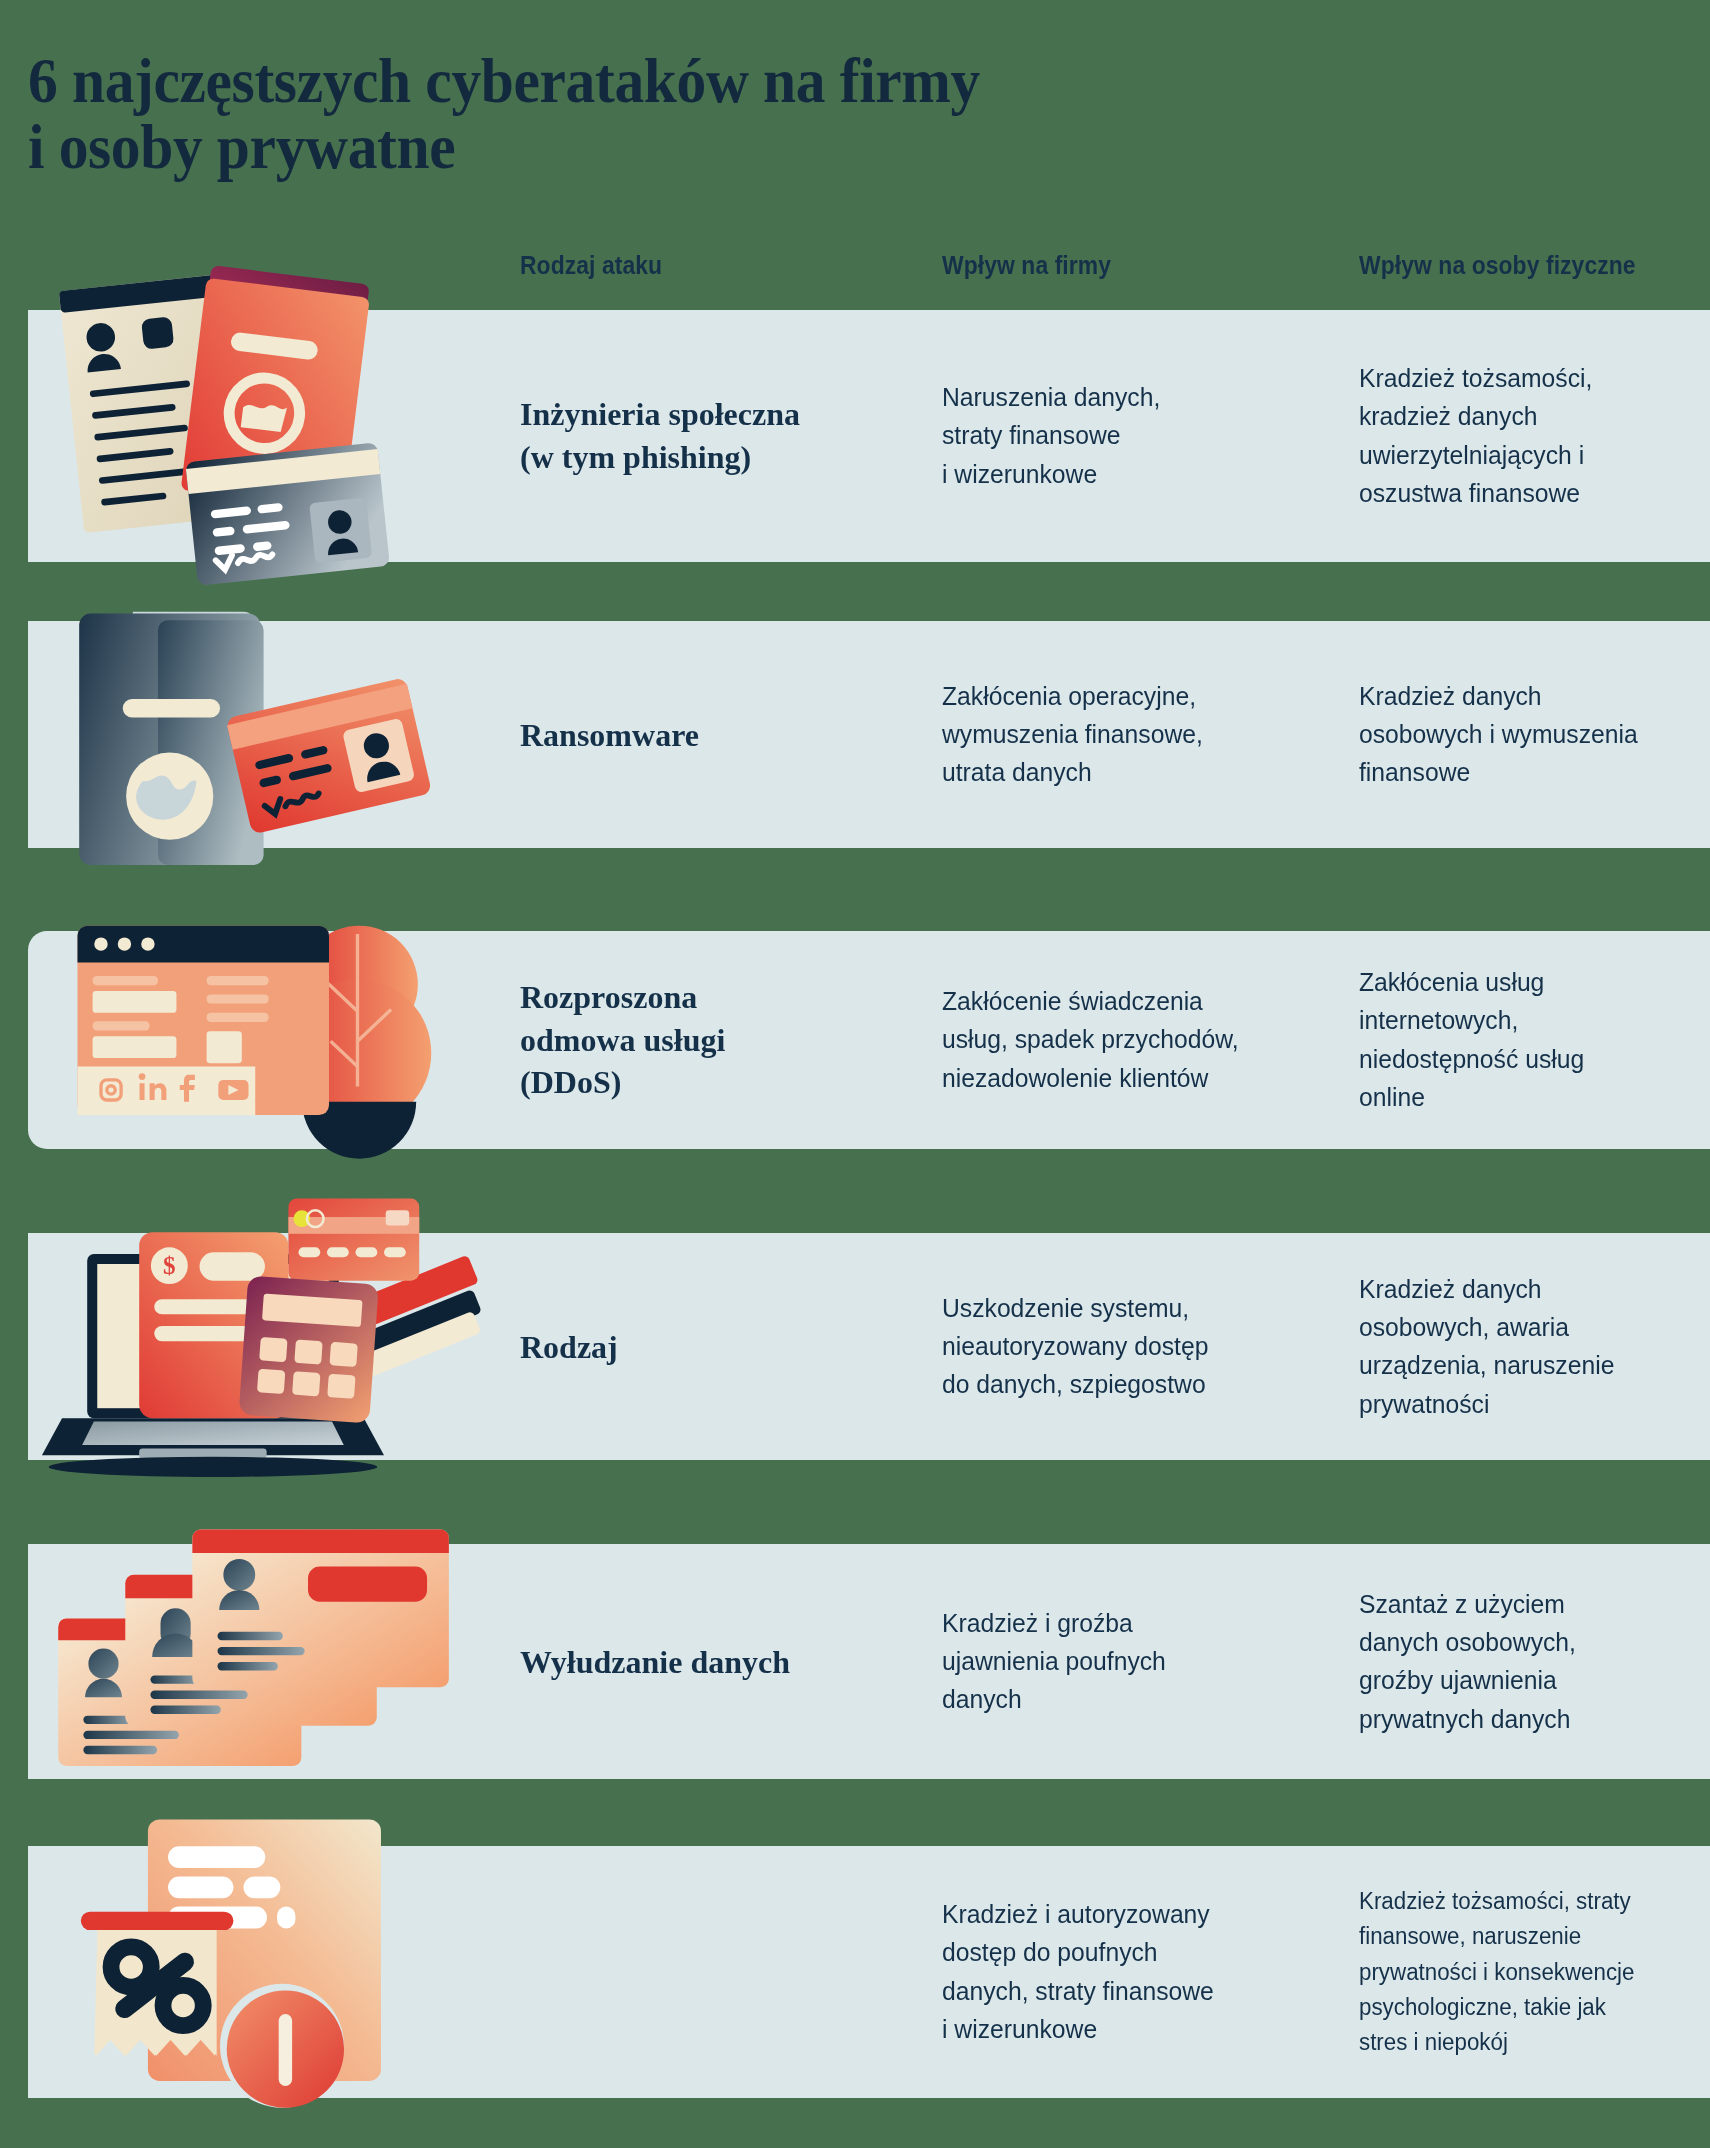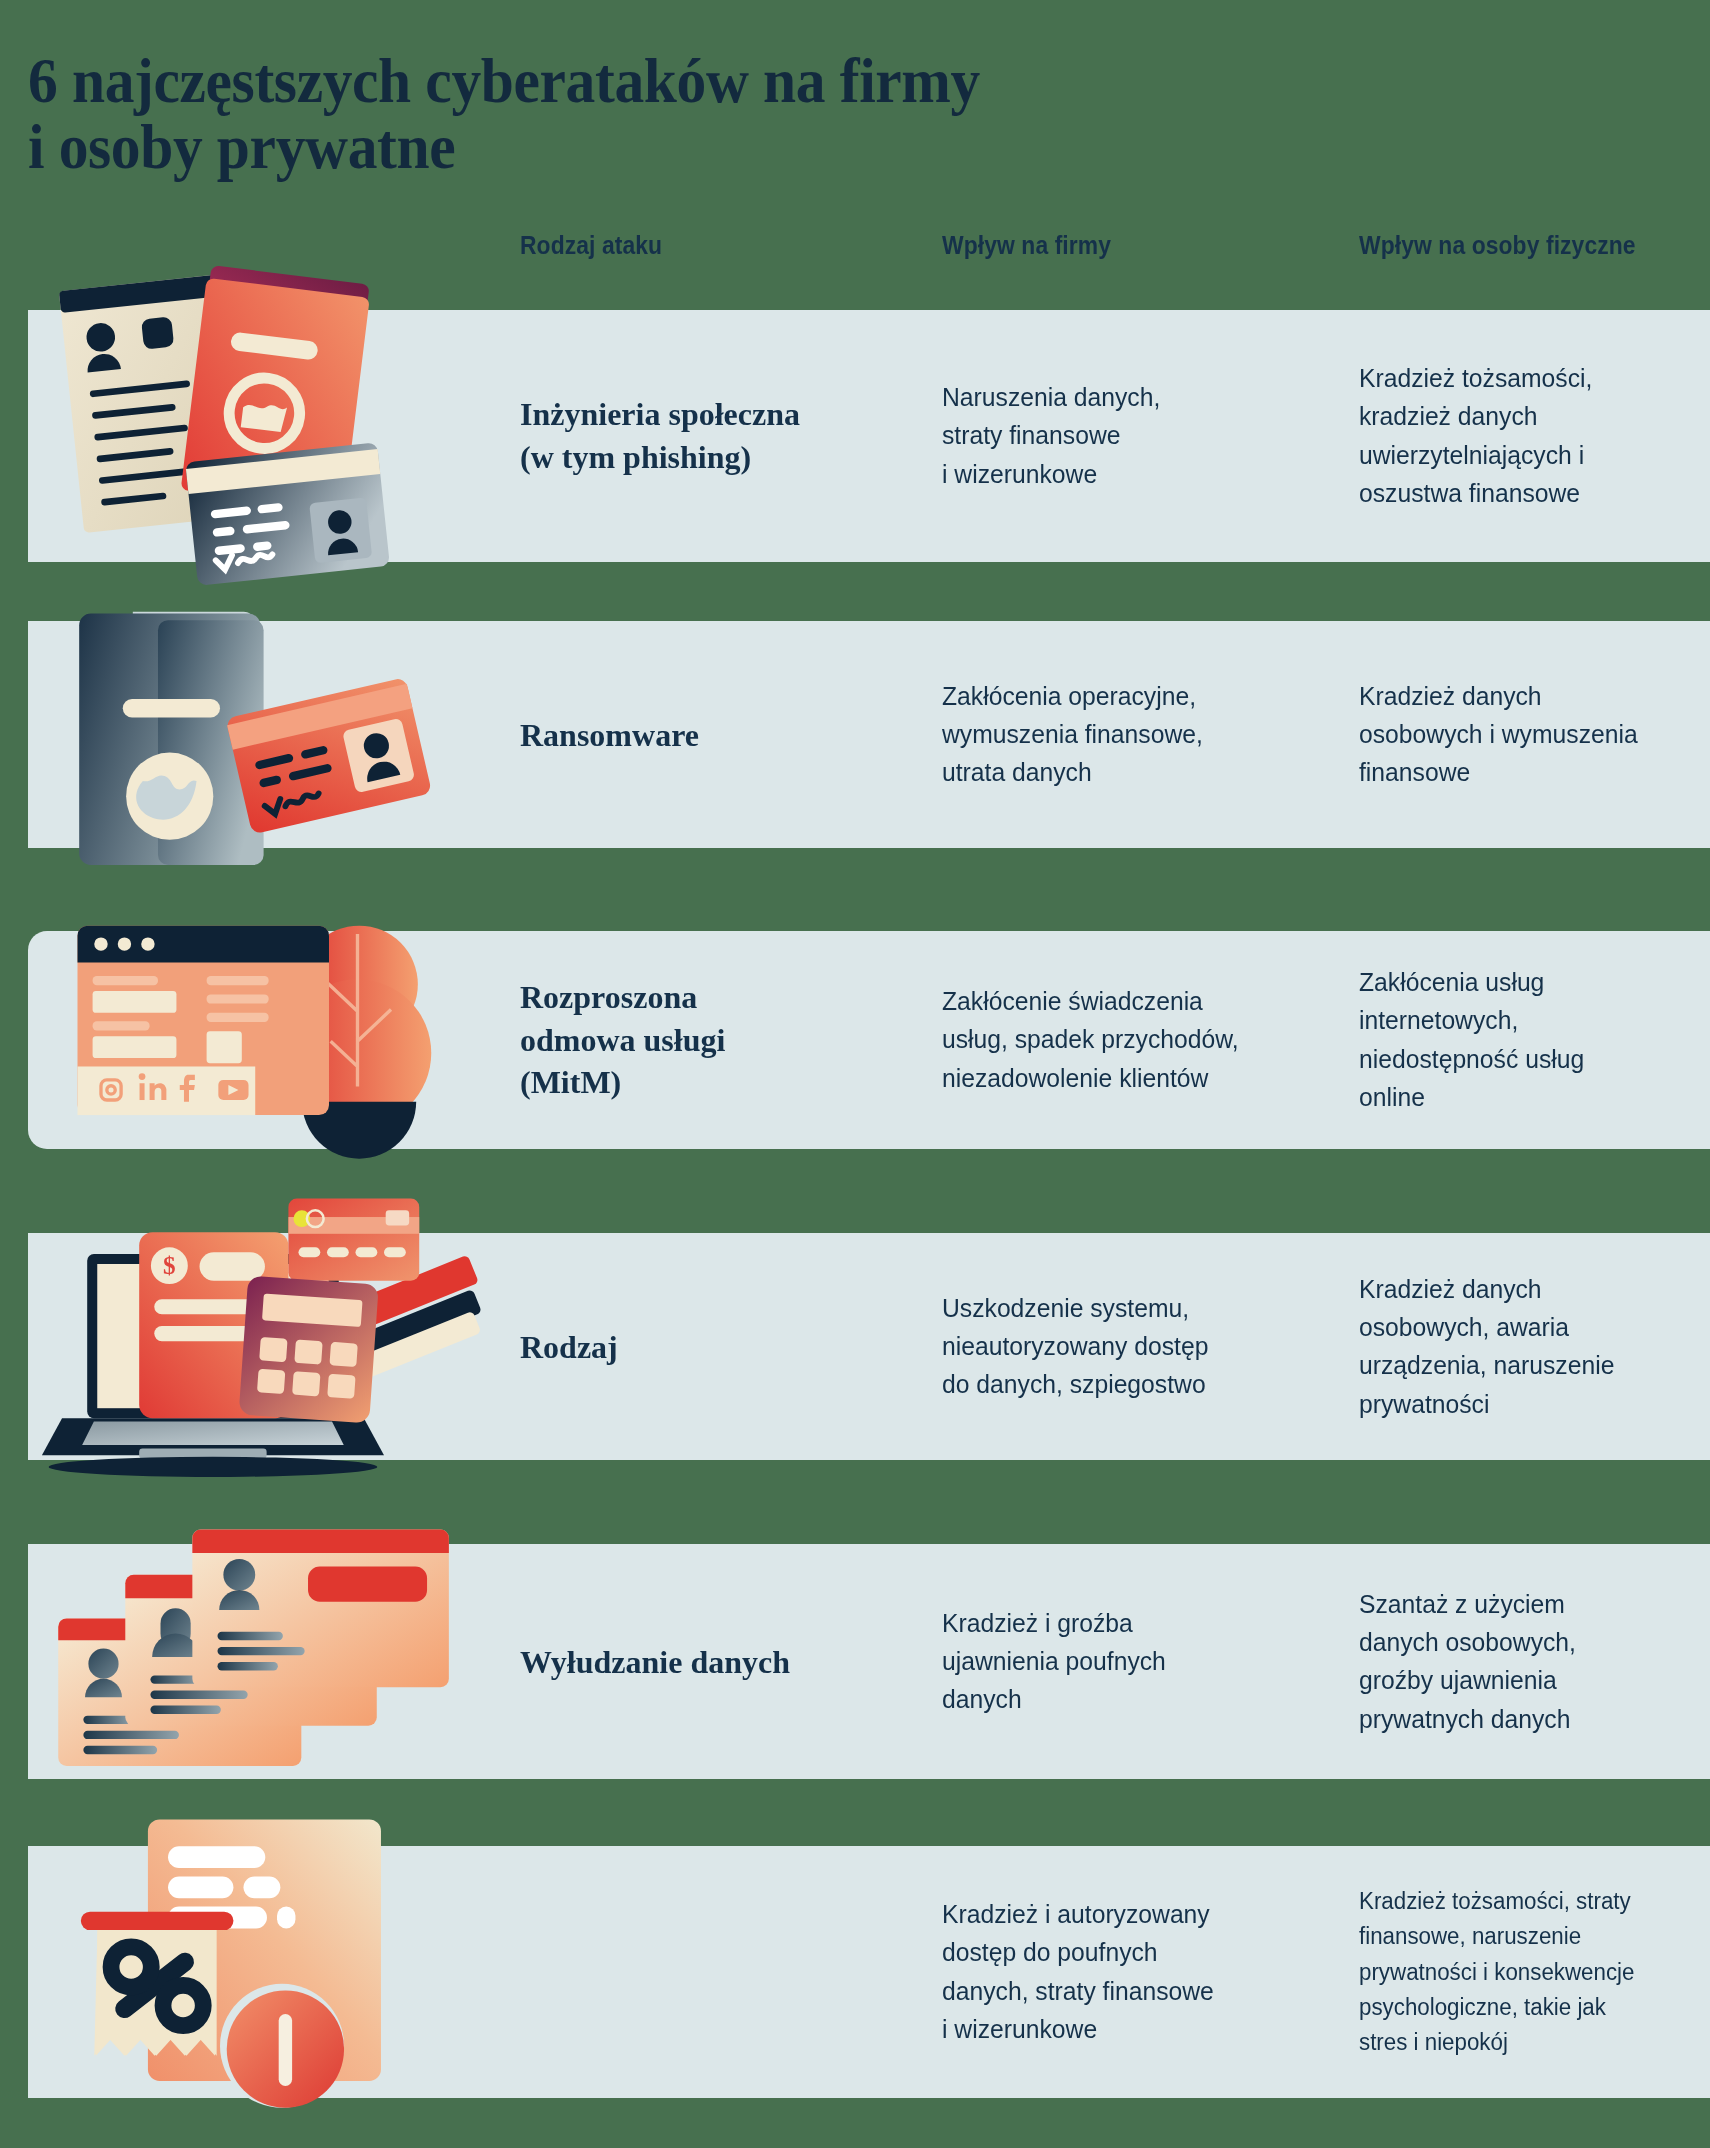--- a/index.html
+++ b/index.html
@@ -22,21 +22,21 @@
     line-height:1.04;
     color:#132a3e;
     letter-spacing:-0.4px;
     transform:scaleX(0.93);
     transform-origin:left top;
   }
   .title .l{display:block;white-space:nowrap;}
 
   
   .headers{
-    position:absolute;left:0;top:230px;width:1562px;height:44px;
+    position:absolute;left:0;top:250px;width:1562px;height:44px;
   }
   .hdr{
     position:absolute;top:0;
     font-family:"Liberation Sans", sans-serif;
     font-weight:700;
     font-size:26px;
     color:#15314a;
     letter-spacing:0.1px;
     transform:scaleX(0.88);
     transform-origin:left top;
@@ -302,21 +302,21 @@
             <path d="M120 236v-20h6v3c3-4 12-5 14 4v13h-6v-11c0-5-8-5-8 1v10z"></path>
             <path d="M166 206h8v6h-5c-2 0-2 2-2 4v2h7l-1 6h-6v14h-6v-14h-5v-6h5v-4c0-5 2-8 5-8z"></path>
             <rect x="202" y="212" width="36" height="24" rx="6"></rect>
           </g>
           <path d="M214 218l12 6-12 6z" fill="#f3ead3"></path>
         </svg>
       </div>
       <div class="cell name">
         <span class="ln">Rozproszona</span>
         <span class="ln">odmowa usługi</span>
-        <span class="ln">(MitM)</span>
+        <span class="ln">(DDoS)</span>
       </div>
       <div class="cell biz">
         <span class="ln">Zakłócenie świadczenia</span>
         <span class="ln">usług, spadek przychodów,</span>
         <span class="ln">niezadowolenie klientów</span>
       </div>
       <div class="cell ind">
         <span class="ln">Zakłócenia usług</span>
         <span class="ln">internetowych,</span>
         <span class="ln">niedostępność usług</span>

